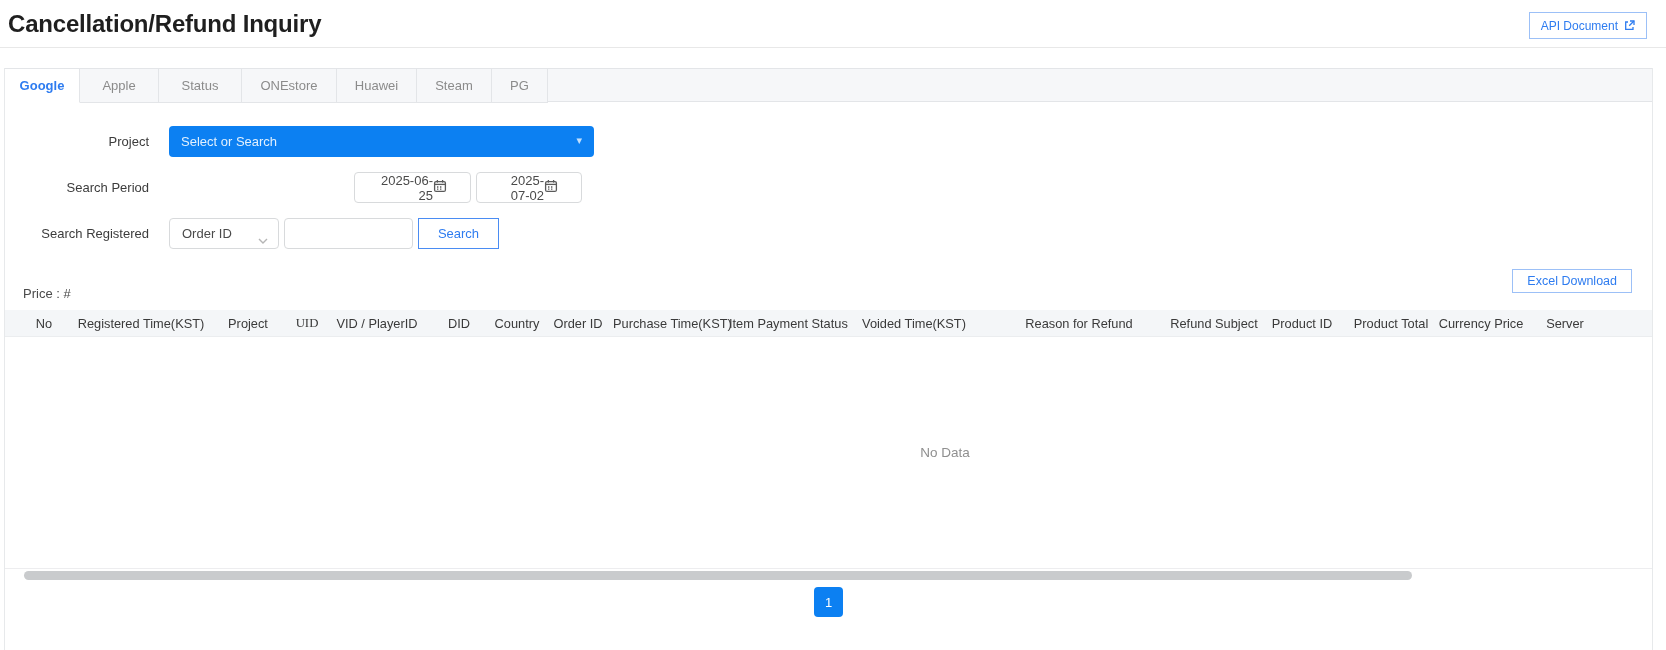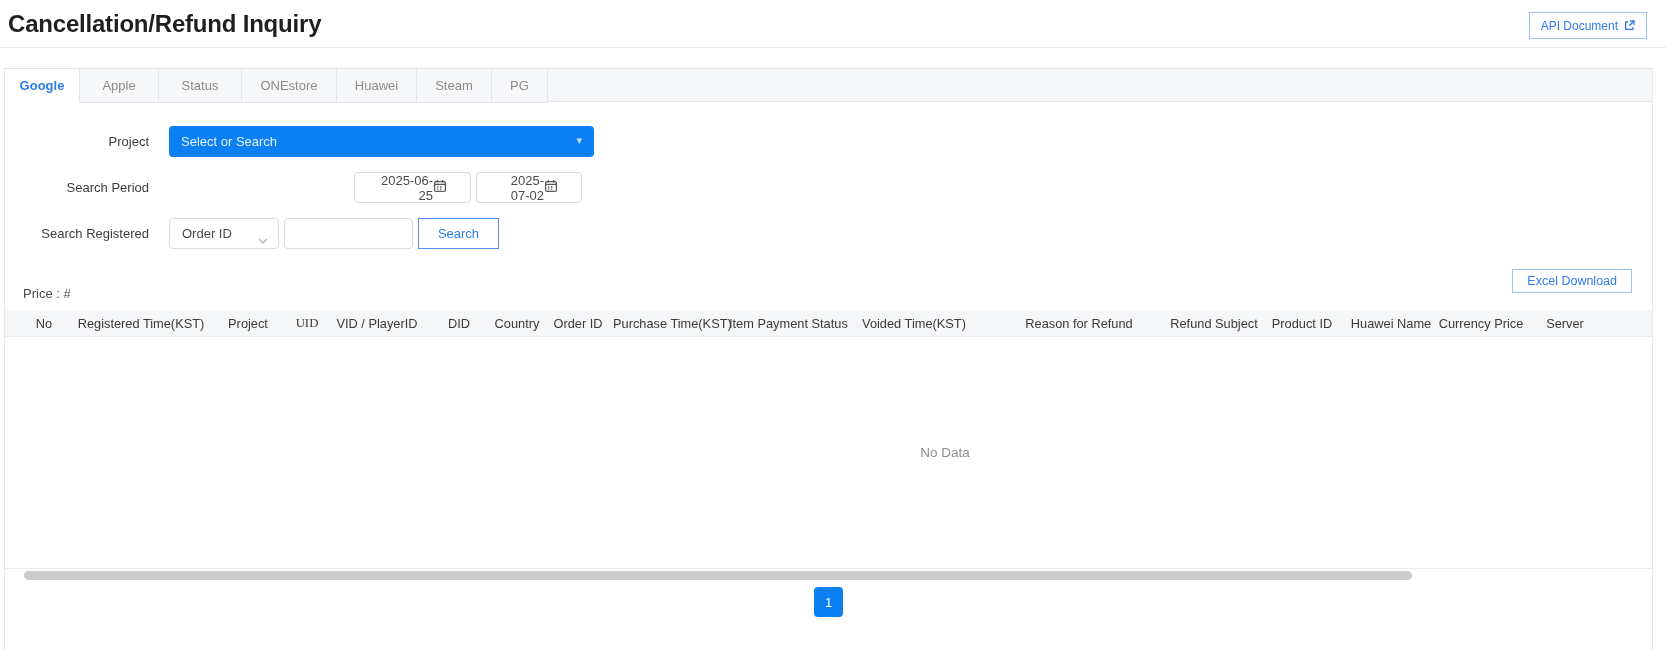--- a/index.html
+++ b/index.html
@@ -173,21 +173,21 @@
           <div class="th-cell" style="width: 100px;">VID / PlayerID</div>
           <div class="th-cell" style="width: 64px;">DID</div>
           <div class="th-cell" style="width: 52px;">Country</div>
           <div class="th-cell" style="width: 70px;">Order ID</div>
           <div class="th-cell" style="width: 116px;">Purchase Time(KST)</div>
           <div class="th-cell" style="width: 110px;">Item Payment Status</div>
           <div class="th-cell" style="width: 150px;">Voided Time(KST)</div>
           <div class="th-cell" style="width: 180px;">Reason for Refund</div>
           <div class="th-cell" style="width: 90px;">Refund Subject</div>
           <div class="th-cell" style="width: 86px;">Product ID</div>
-          <div class="th-cell" style="width: 92px;">Huawei Name</div>
+          <div class="th-cell" style="width: 92px;">Product Total</div>
           <div class="th-cell" style="width: 88px;">Currency Price</div>
           <div class="th-cell" style="width: 80px;">Server</div>
         </div>
       <div class="tbody-empty">
         <span class="no-data">No Data</span>
       </div>
     </div>
   </div>
 
   <div class="hscroll-thumb"></div>

